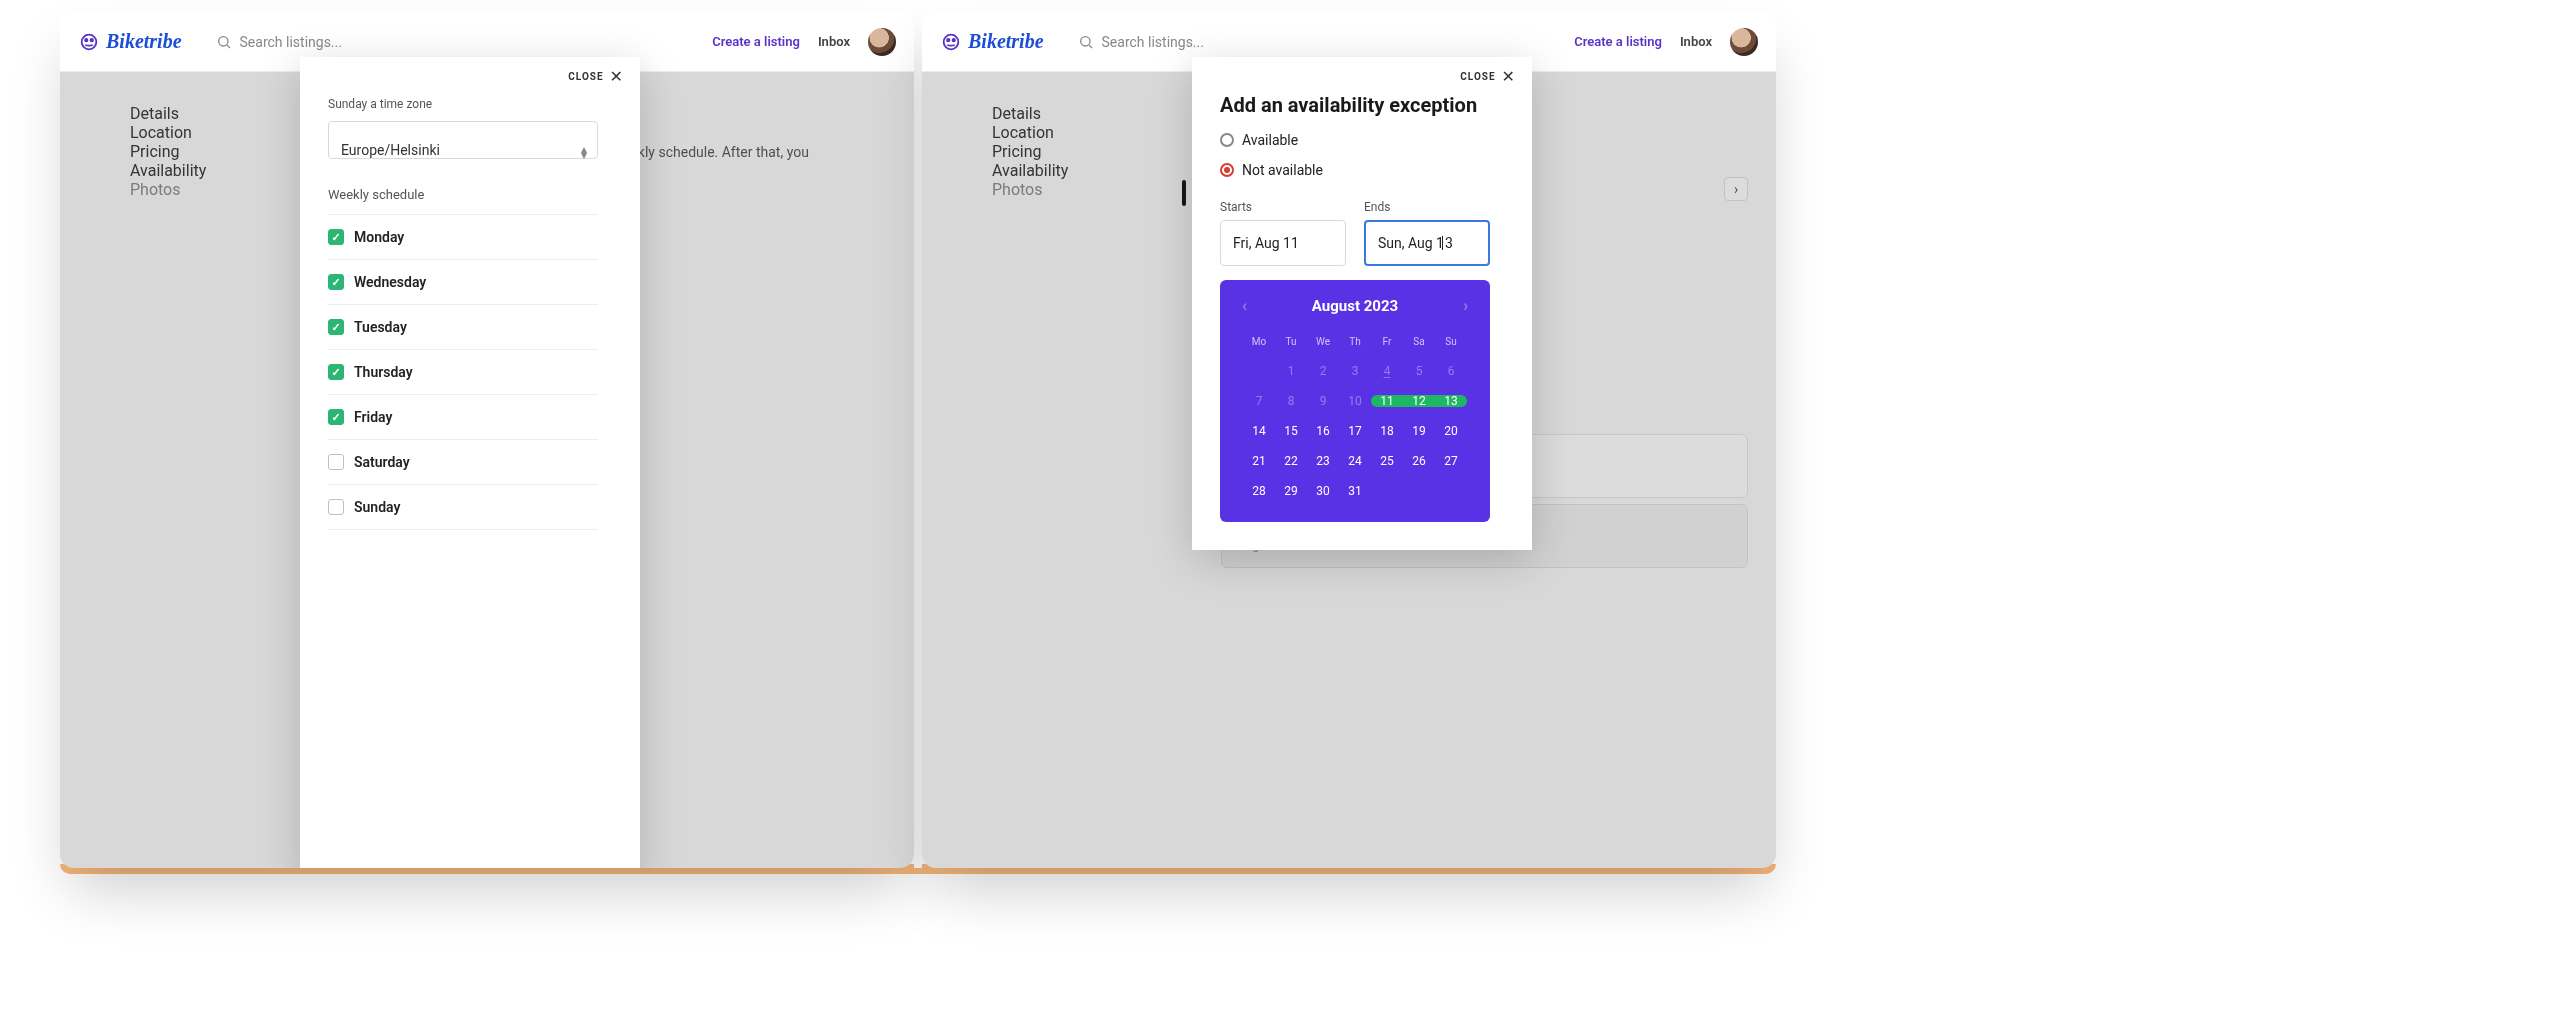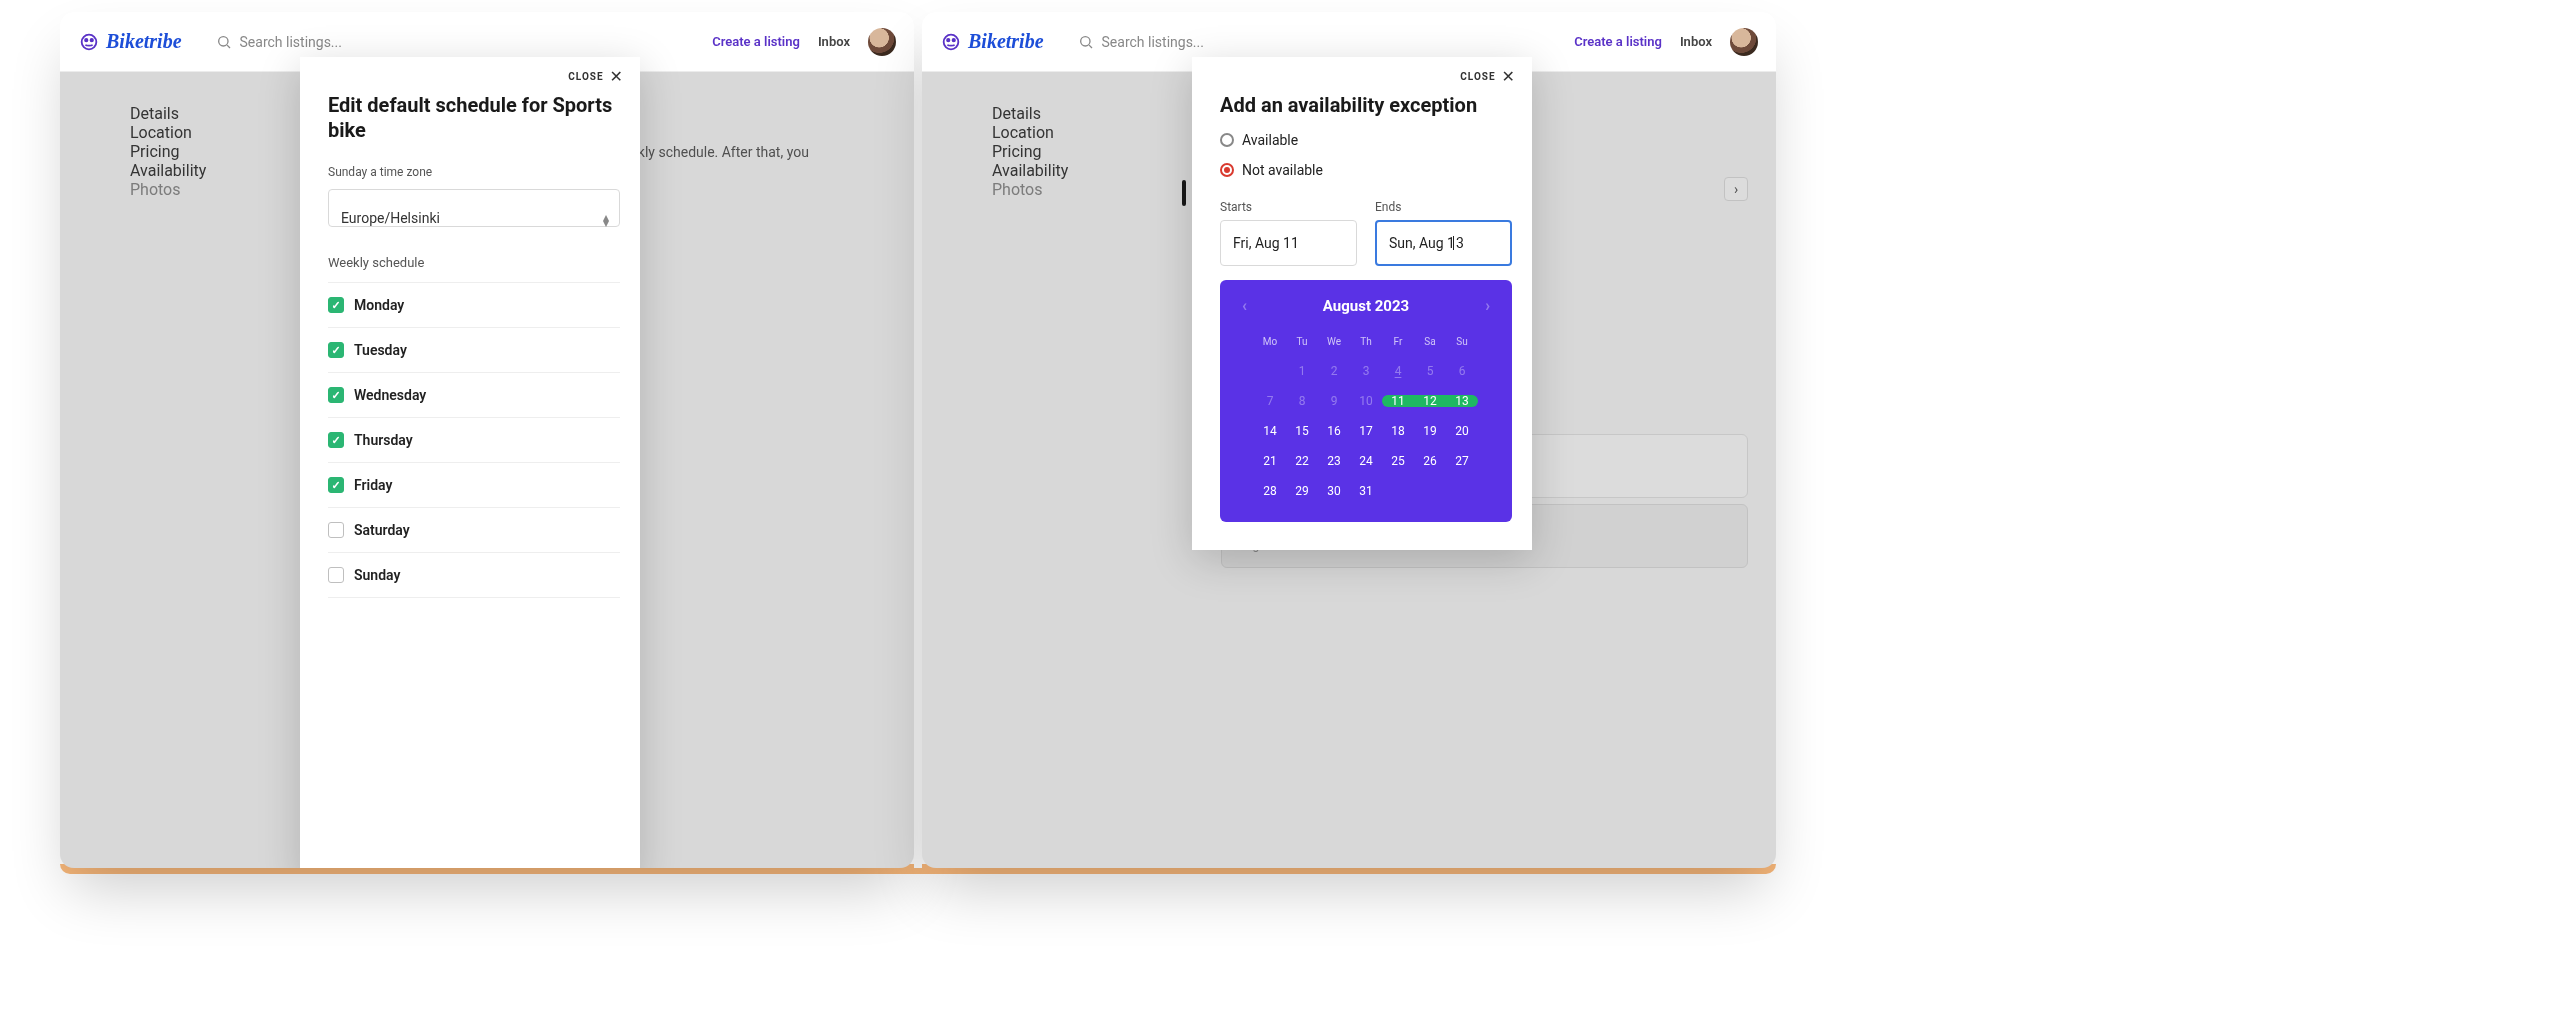--- a/index.html
+++ b/index.html
@@ -153,21 +153,21 @@
     position: absolute; inset: 0;
     background: rgba(60,60,60,0.18);
     pointer-events: none;
   }
 
   
   .modal {
     position: absolute;
     background: #fff;
     box-shadow: 0 10px 40px rgba(0,0,0,0.18);
-    padding: 18px 20px 28px 28px;
+    padding: 18px 42px 28px 28px;
   }
   .modal .close {
     position: absolute; right: 16px; top: 10px;
     display: flex; align-items: center; gap: 6px;
     font-size: 10px; font-weight: 700; letter-spacing: 1px;
     color: #333;
   }
   .close .x { font-size: 16px; font-weight: 400; }
 
   .modal h2 {
@@ -357,39 +357,38 @@
 
         <div class="drag-dots">⋮⋮</div>
 
         <div class="dim"></div>
 
         <div class="modal" id="modalA" style="left:240px; top:-15px; width:340px; bottom:-10px;">
           <div class="close">
             <span>CLOSE</span>
             <span class="x">✕</span>
           </div>
-          <h2>Edit default schedule for Sports bike</h2>
           <div class="label-sm">Sunday a time zone</div>
           <div class="select">
             <span>Europe/Helsinki</span>
             <span class="caret-ud">▴<br>▾</span>
           </div>
           <div class="section-head">Weekly schedule</div>
           <div class="daylist" id="daylist">
               <div class="dayrow">
                 <span class="cb checked"></span>
                 <span>Monday</span>
               </div>
               <div class="dayrow">
                 <span class="cb checked"></span>
+                <span>Wednesday</span>
+              </div>
+              <div class="dayrow">
+                <span class="cb checked"></span>
                 <span>Tuesday</span>
-              </div>
-              <div class="dayrow">
-                <span class="cb checked"></span>
-                <span>Wednesday</span>
               </div>
               <div class="dayrow">
                 <span class="cb checked"></span>
                 <span>Thursday</span>
               </div>
               <div class="dayrow">
                 <span class="cb checked"></span>
                 <span>Friday</span>
               </div>
               <div class="dayrow">

